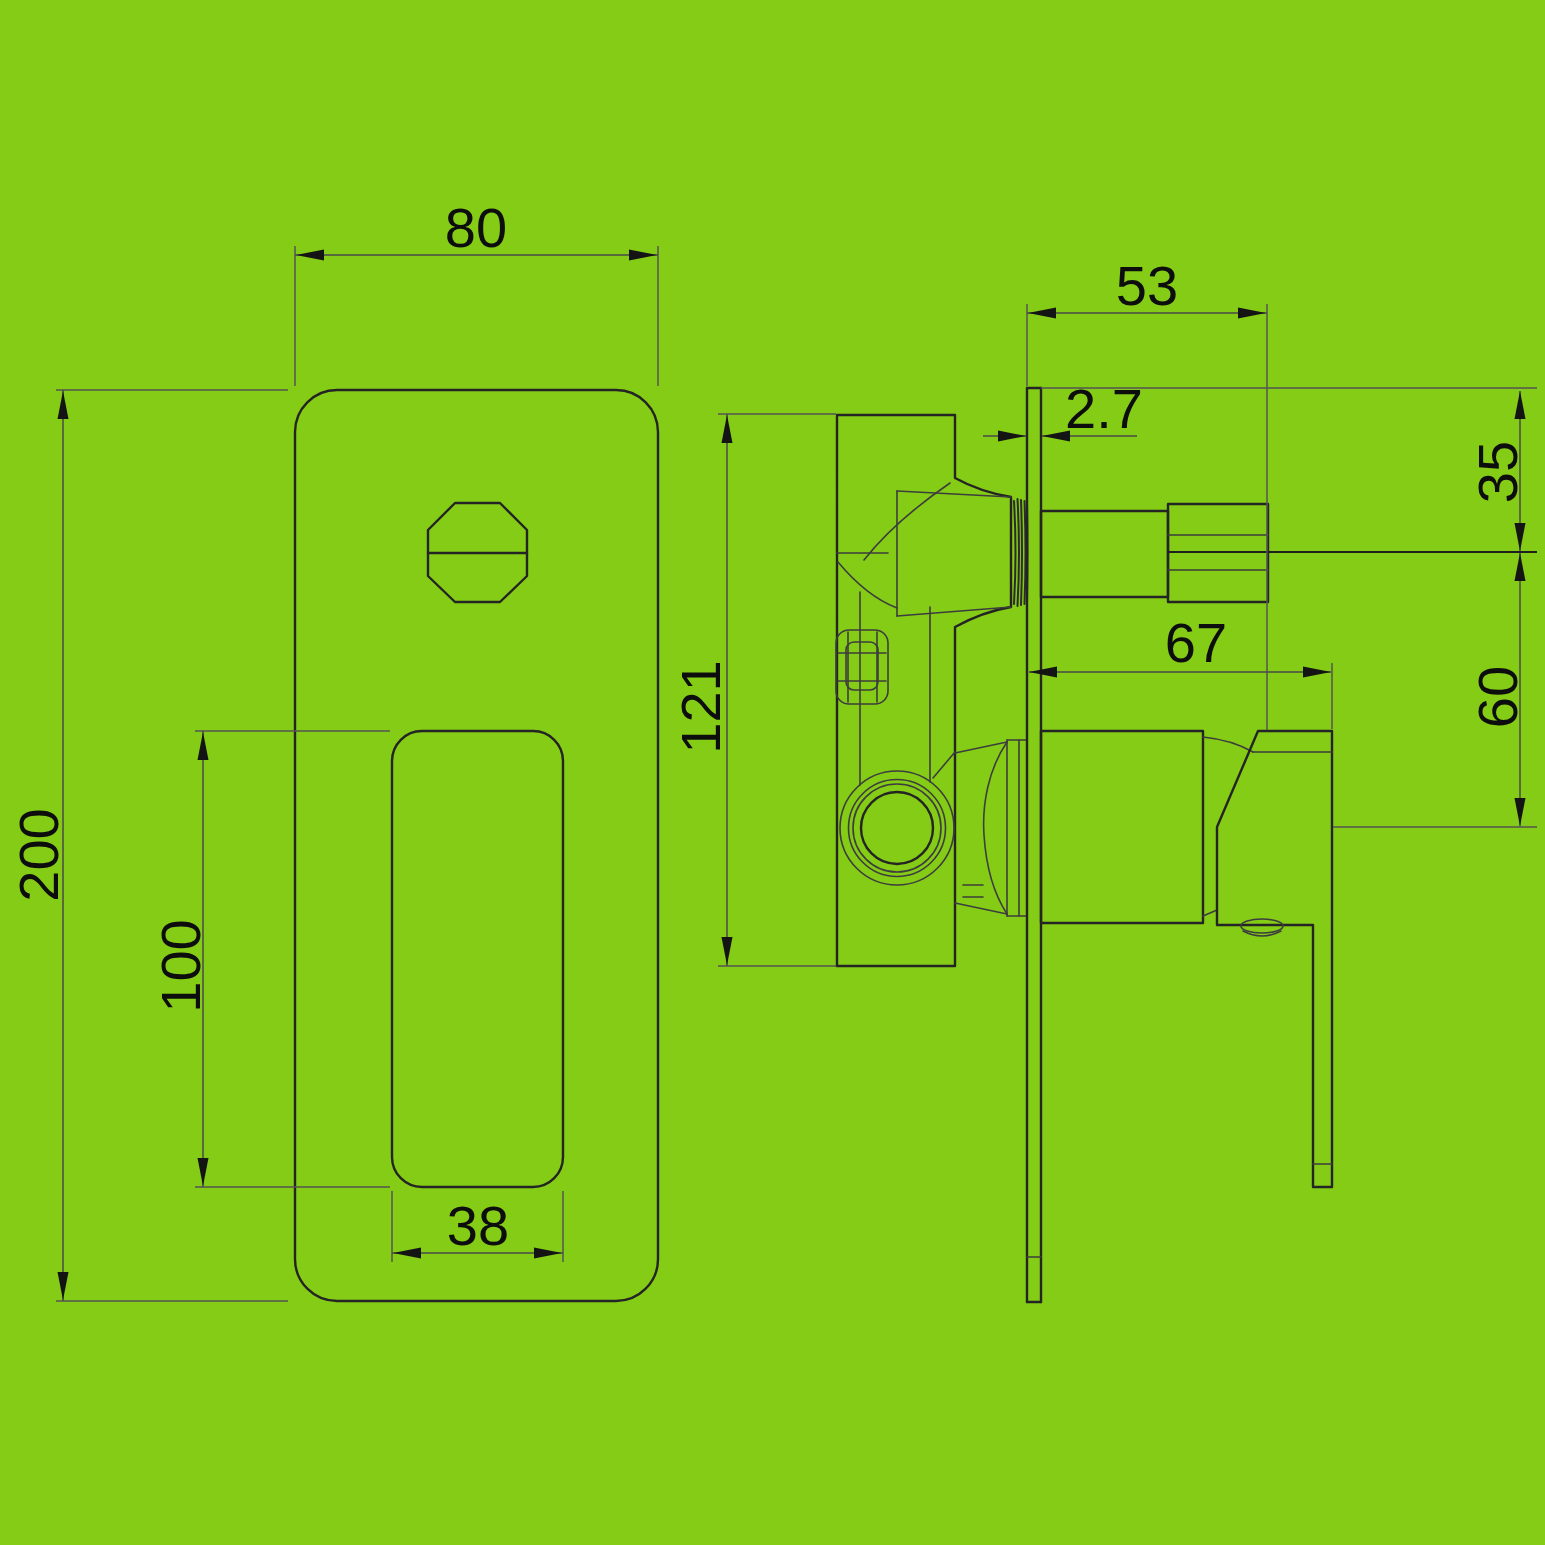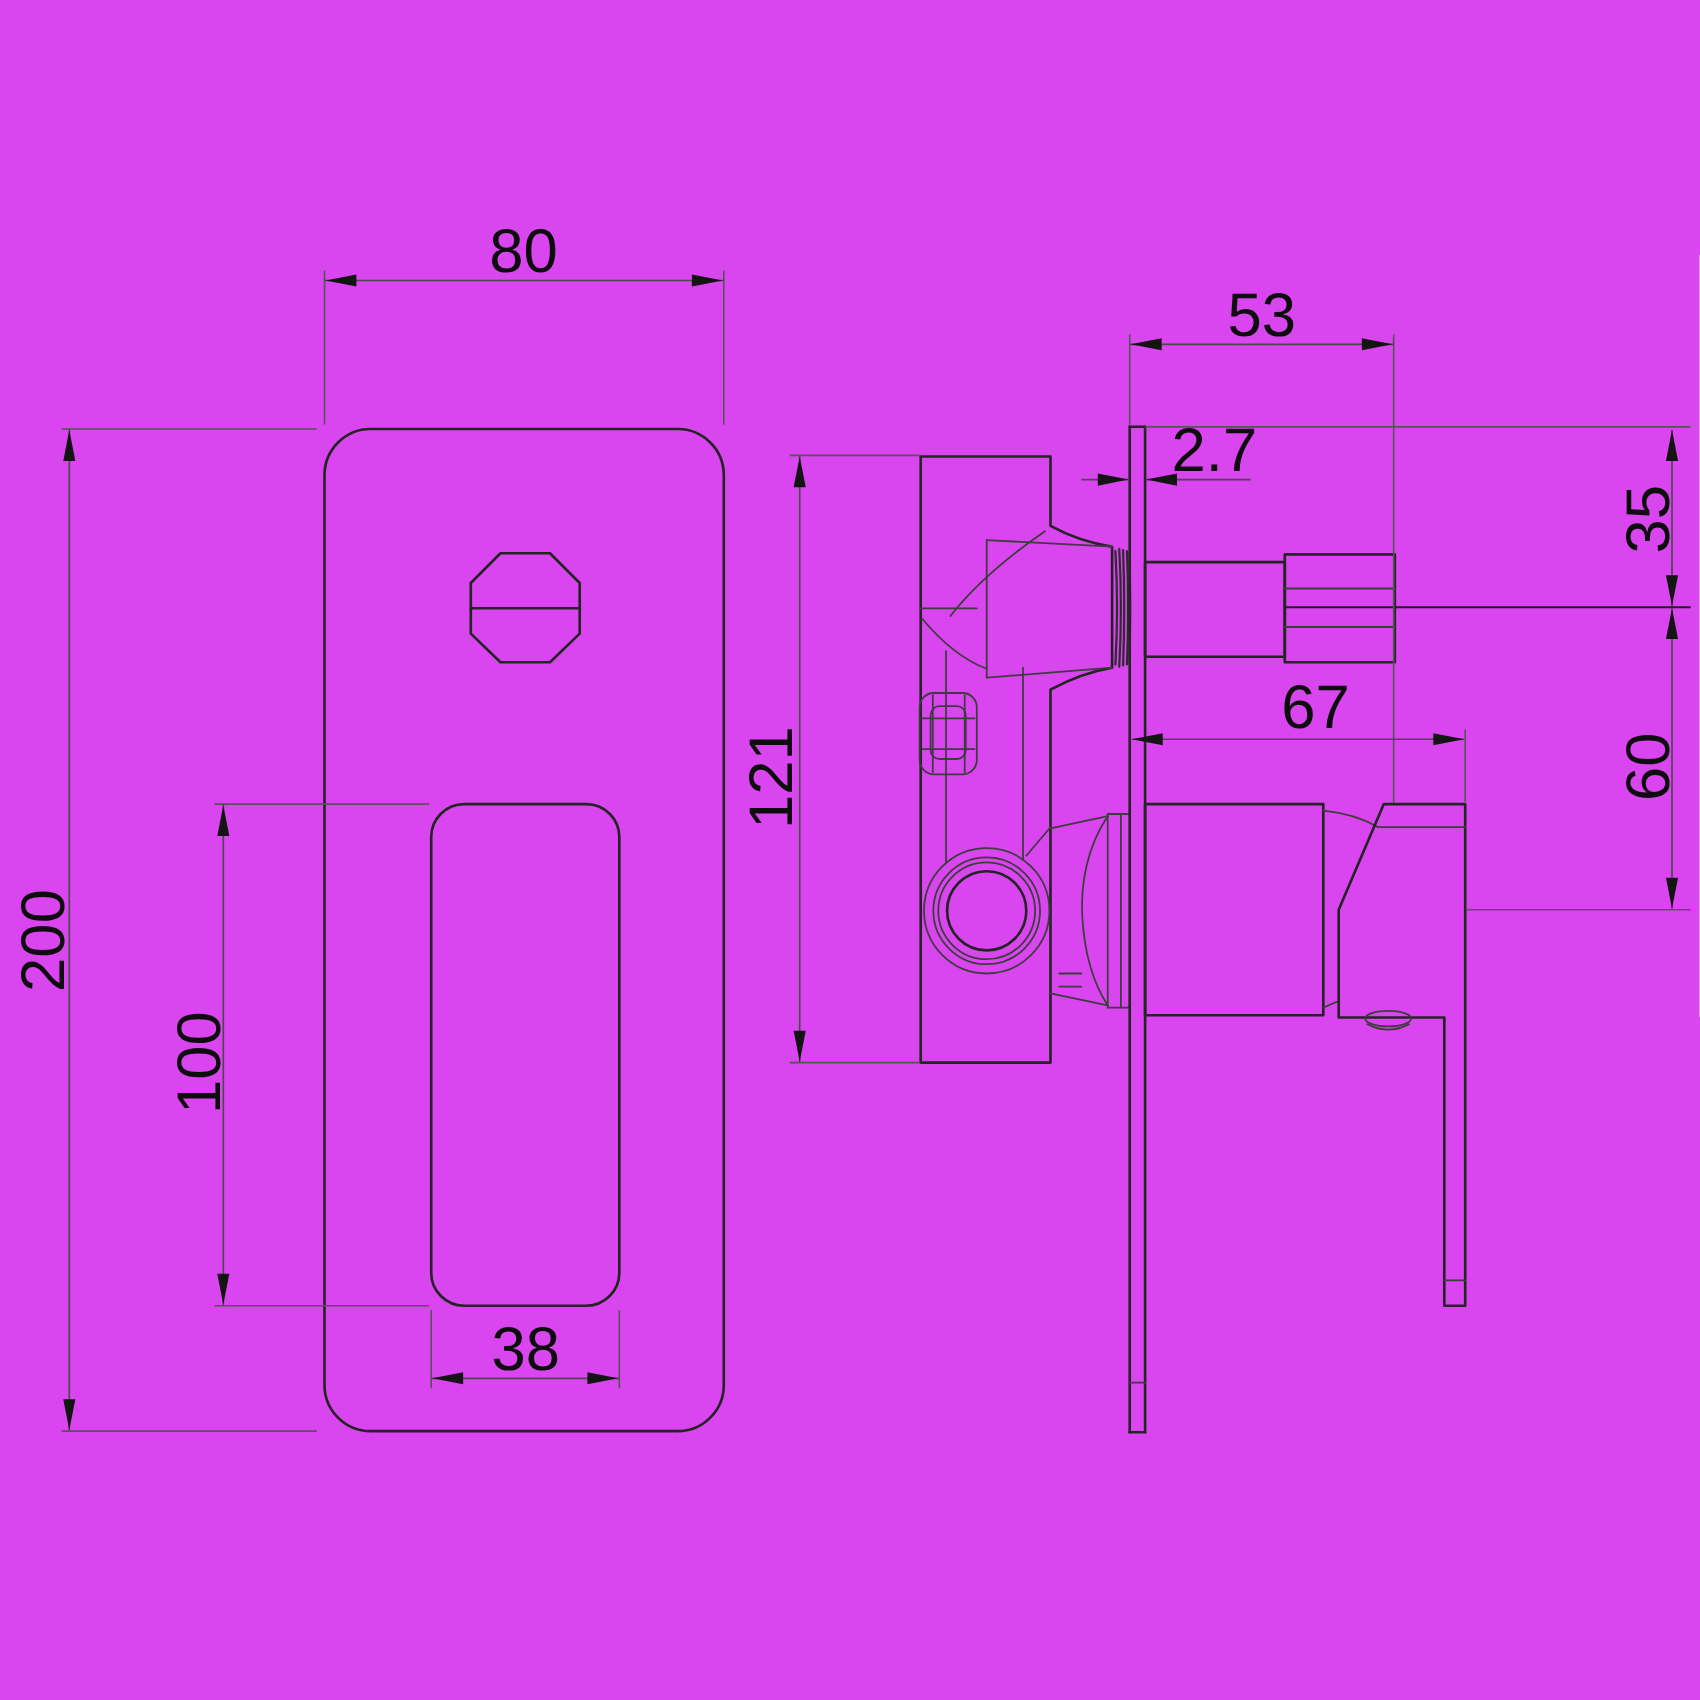--- a/index.html
+++ b/index.html
@@ -1,17 +1,17 @@
 <!DOCTYPE html>
 <html><head>
 <meta charset="utf-8">
 <style>
   html,body{margin:0;padding:0;background:#e8e8e8;}
   .page{
-    width:1545px;height:1545px;background:#d946ef;position:relative;
+    width:1545px;height:1545px;background:#84cc16;position:relative;
     font-family:"Liberation Sans", sans-serif;
   }
   svg{display:block;}
   .outline{fill:none;stroke:#242424;stroke-width:2.4;stroke-linecap:round;stroke-linejoin:round;}
   .detail{fill:none;stroke:#3d3d3d;stroke-width:1.6;stroke-linecap:round;stroke-linejoin:round;}
   .thread{fill:none;stroke:#2c2c2c;stroke-width:2;stroke-linecap:round;}
   .dim{fill:none;stroke:#4a4a4a;stroke-width:1.5;stroke-linecap:butt;}
   .ext{fill:none;stroke:#555555;stroke-width:1.5;stroke-linecap:butt;}
   .cl{fill:none;stroke:#1f1f1f;stroke-width:1.8;}
   .arrow{fill:#141414;stroke:none;}

